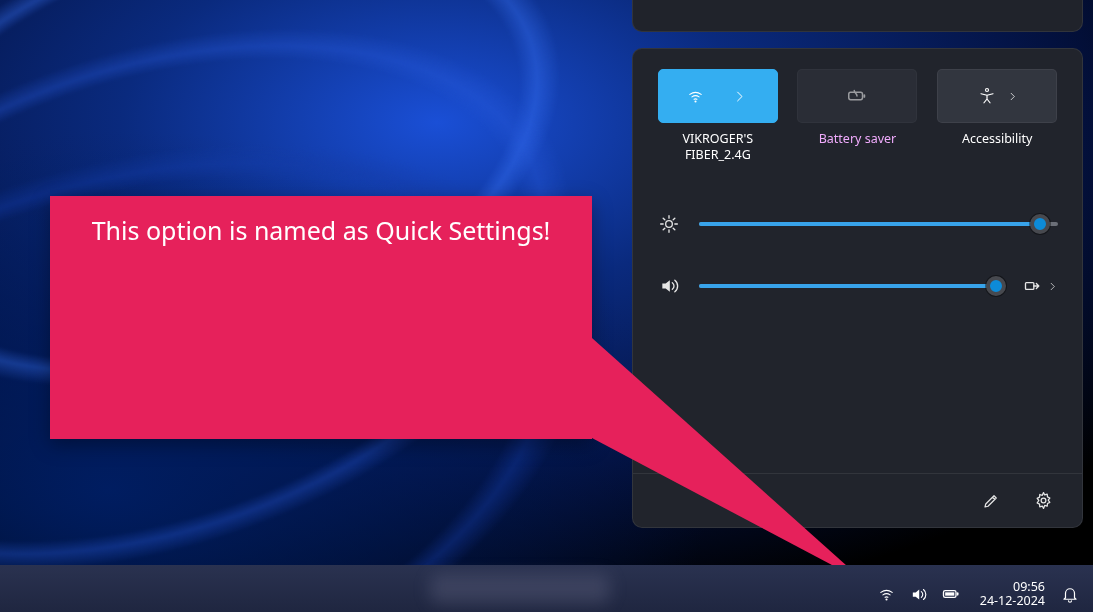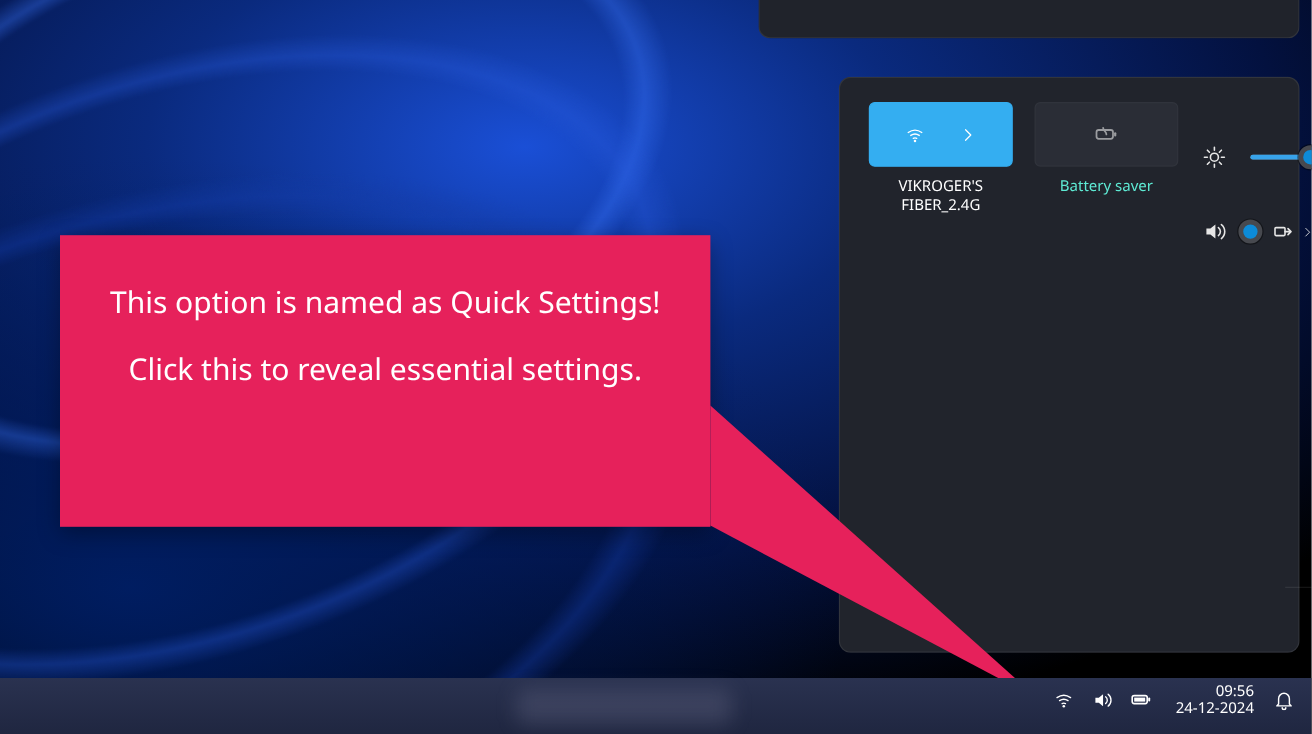--- a/index.html
+++ b/index.html
@@ -30,56 +30,56 @@
 
   
   .taskbar {
     position: absolute; left:0; right:0; bottom:0; height:47px;
     background: linear-gradient(to bottom, #2a3250, #1f2640);
     display:flex; align-items:center; justify-content:flex-end;
     padding-right:8px; color:#fff;
   }
   .tb-blur { position:absolute; left:430px; bottom:8px; width:180px; height:30px;
              background: rgba(150,150,180,0.2); filter: blur(8px); border-radius:8px; }
-  .tray { display:flex; align-items:flex-start; gap:2px; height:100%; }
+  .tray { display:flex; align-items:flex-end; gap:2px; height:100%; }
   .tray-cluster { display:flex; align-items:center; gap:10px; height:36px;
                   padding:0 8px; border-radius:4px; }
   .clock { display:flex; flex-direction:column; align-items:flex-end;
            line-height:1.12; font-size:12.5px; padding:0 8px; height:36px;
            justify-content:center; }
   .icon-btn { display:inline-flex; align-items:center; justify-content:center;
               width:22px; height:22px; color:#fff; }
 
   
   .stub-panel {
     position:absolute; right:10px; top:0; width:451px; height:32px;
     background:#20232b; border-radius:0 0 10px 10px;
     border:1px solid rgba(255,255,255,0.08); border-top:none;
   }
 
   
   .qs {
-    position:absolute; right:10px; top:64px; width:384px; height:480px;
+    position:absolute; right:10px; top:48px; width:451px; height:480px;
     background:#21242c; border-radius:10px;
     border:1px solid rgba(255,255,255,0.08);
     color:#fff; padding:20px 24px 0 24px;
-    display:flex; 
+    display:flex; flex-direction:column;
   }
   .qs-tiles { display:grid; grid-template-columns: repeat(3, 1fr); gap:16px 18px; }
   .tile-wrap { display:flex; flex-direction:column; align-items:center; gap:8px; }
   .tile {
     width:120px; height:54px; border-radius:5px;
     background:#32363f; border:1px solid rgba(255,255,255,0.06);
     display:flex; align-items:center; justify-content:center; gap:22px;
     color:#fff; cursor:pointer;
   }
   .tile.active { background:#34aef1; color:#000; border-color:#34aef1;}
   .tile.disabled { opacity:.55; }
   .tile-label { font-size:12.5px; color:#fff; text-align:center; line-height:1.25; min-height:16px; }
-  .tile-label.dim { color:#5eead4; }
+  .tile-label.dim { color:#f0abfc; }
 
   
   .sliders { margin-top:36px; display:flex; flex-direction:column; gap:42px; }
   .slider-row { display:flex; align-items:center; gap:18px; }
   .slider-icon { width:24px; display:flex; justify-content:center; color:#e6e6e6; }
   .slider-track { position:relative; flex:1; height:4px; border-radius:3px;
                   background:#6b6f78; }
   .slider-fill { position:absolute; left:0; top:0; bottom:0; border-radius:3px;
                  background:#38a3ea; }
   .slider-thumb { position:absolute; top:50%; width:20px; height:20px; border-radius:50%;
@@ -94,21 +94,21 @@
     display:flex; align-items:center; justify-content:flex-end; gap:18px;
     padding:0 22px;
   }
   .qs-bottom .btn { width:34px; height:34px; display:flex; align-items:center;
                     justify-content:center; color:#e6e6e6; border-radius:5px; cursor:pointer; }
 
   
   .callout {
     position:absolute; left:50px; top:196px;
     width:542px; height:243px; background:#e6215b;
-    color:#fff; padding:40px 40px; text-align:center;
+    color:#fff; padding:18px 40px; text-align:center;
     font-size:25px; line-height:1.35;
     box-shadow: 0 6px 18px rgba(0,0,0,.35);
   }
   .callout p { margin-bottom:22px; }
   .callout-tail {
     position:absolute; left:591px; top:338px; width:0; height:0;
   }
   .callout-tail svg { position:absolute; left:0; top:0; overflow: visible;}
 
   
@@ -155,20 +155,36 @@
               <rect class="glyph" x="3" y="8" width="15" height="8" rx="2"></rect>
               <rect class="glyph f" x="19" y="10" width="2" height="4" rx="1"></rect>
               <path class="glyph" d="M9 6c0 3 3 3 3 6"></path>
             </svg>
         </span>
       </div>
       <div class="tile-label dim">Battery saver</div>
     </div>
 
 
+    <div class="tile-wrap">
+      <div class="tile" style="gap:8px;">
+        <span class="icon-btn">
+          <svg width="18" height="18" viewBox="0 0 24 24">
+              <circle class="glyph" cx="12" cy="4" r="2"></circle>
+              <path class="glyph" d="M4 9l8 2 8-2M12 11v5M12 16l-4 5M12 16l4 5"></path>
+            </svg>
+        </span>
+        <span class="icon-btn" style="width:12px;">
+          <svg width="11" height="11" viewBox="0 0 24 24">
+              <path class="glyph" stroke-width="2.4" d="M9 5l7 7-7 7"></path>
+            </svg>
+        </span>
+      </div>
+      <div class="tile-label">Accessibility</div>
+    </div>
 
     <div></div>
   </div>
 
   <div class="sliders">
 
     <div class="slider-row">
       <span class="slider-icon">
         <svg width="20" height="20" viewBox="0 0 24 24">
             <circle class="glyph" cx="12" cy="12" r="4"></circle>
@@ -215,21 +231,20 @@
       <svg width="19" height="19" viewBox="0 0 24 24">
           <circle class="glyph" cx="12" cy="12" r="3"></circle>
           <path class="glyph" d="M12 2l1.5 3 3.2-1 .3 3.4 3 1.5-2.1 2.7 2.1 2.7-3 1.5-.3 3.4-3.2-1L12 22l-1.5-3-3.2 1-.3-3.4-3-1.5L6.1 12 4 9.3l3-1.5.3-3.4 3.2 1z"></path>
         </svg>
     </div>
   </div>
 </div>
 
 <div class="callout">
   <p>This option is named as Quick Settings!</p>
-  <p>Click this to reveal essential settings.</p>
 </div>
 <div class="callout-tail">
   <svg width="300" height="260">
       <polygon points="1,0 1,100 275,245" fill="#e6215b"></polygon>
     </svg>
 </div>
 
 <div class="taskbar">
   <div class="tb-blur"></div>
   <div class="tray">

